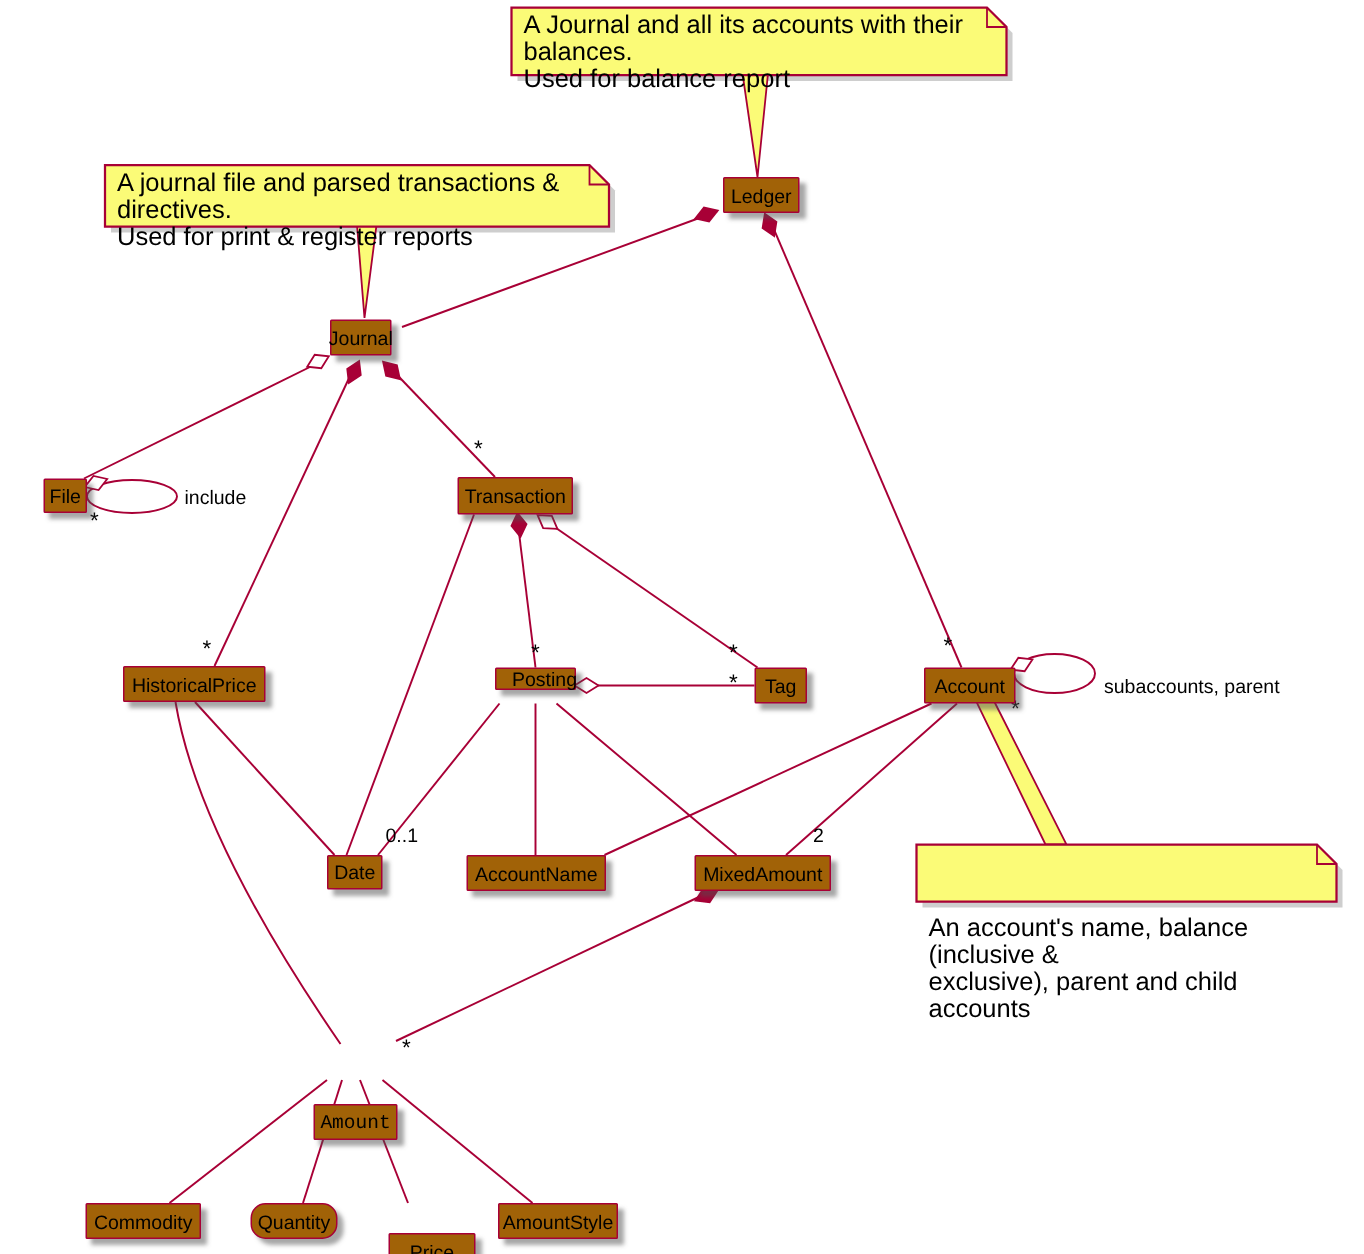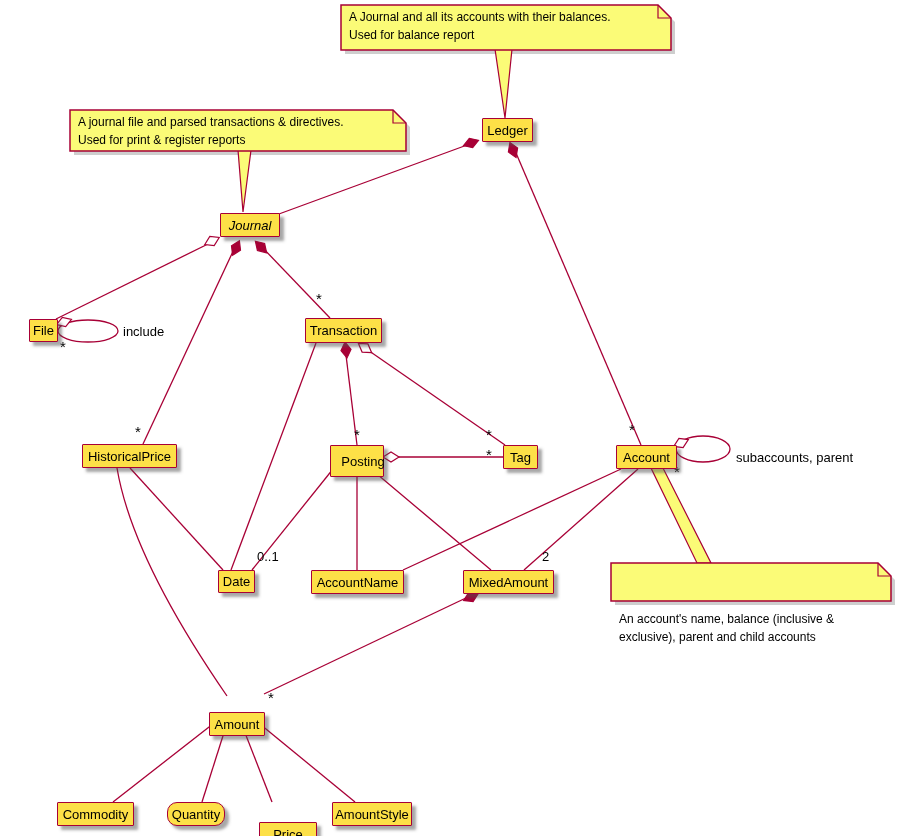--- a/index.html
+++ b/index.html
@@ -1,24 +1,24 @@
 <!DOCTYPE html>
 <html><head>
 <meta charset="utf-8">
 <style>
   html,body{margin:0;padding:0;background:#ffffff;}
   .stage{position:relative;width:909px;height:836px;overflow:hidden;background:#ffffff;
          font-family:"Liberation Sans",sans-serif;}
   .stage svg{position:absolute;left:0;top:0;}
   svg text{font-family:"Liberation Sans",sans-serif;fill:#000000;}
-  .clsbox{position:absolute;box-sizing:border-box;background:#fde047;border:1.5px solid #A80036;
+  .clsbox{position:absolute;box-sizing:border-box;background:#a16207;border:1.5px solid #A80036;
           border-radius:1px;display:flex;align-items:center;justify-content:center;
           font-size:13px;color:#000;box-shadow:4px 4px 3px rgba(80,80,80,0.5);z-index:2;}
   .clsbox span{white-space:nowrap;}
-  .notetext{position:absolute;font-size:12px;line-height:18px;white-space:pre-line;color:#000;z-index:3;}
+  .notetext{position:absolute;font-size:17px;line-height:18px;white-space:pre-line;color:#000;z-index:3;}
 </style>
 </head>
 <body>
 
 <div class="stage">
   <svg id="edges-layer" width="909" height="836" viewBox="0 0 909 836">
       <path d="M478,141 L268,218" fill="none" stroke="#A80036" stroke-width="1.3"></path>
       <polygon points="463.5,145.7 469.3,138.3 478.5,140.3 472.7,147.7" fill="#A80036" stroke="#A80036" stroke-width="1.2"></polygon>
       <path d="M513,146 L641,445" fill="none" stroke="#A80036" stroke-width="1.3"></path>
       <polygon points="516.1,157.4 508.4,152.0 509.9,142.6 517.6,148.0" fill="#A80036" stroke="#A80036" stroke-width="1.2"></polygon>
@@ -81,51 +81,51 @@
   <div id="nodes-layer">
       <div class="notetext" style="left: 349px; top: 8px; width: 312px;">A Journal and all its accounts with their balances.
 Used for balance report</div>
       <div class="notetext" style="left: 78px; top: 113px; width: 318px;">A journal file and parsed transactions &amp; directives.
 Used for print &amp; register reports</div>
       <div class="notetext" style="left: 619px; top: 566px; width: 262px; margin-top: 44px;">An account's name, balance (inclusive &amp;
 exclusive), parent and child accounts</div>
       <div class="clsbox" style="left: 482px; top: 118px; width: 51px; height: 24px;">
         <span>Ledger</span>
       </div>
-      <div class="clsbox" style="left: 220px; top: 213px; width: 60px; height: 24px; font-style: italic;">
+      <div class="clsbox" style="left: 220px; top: 213px; width: 41px; height: 24px;">
         <span>Journal</span>
       </div>
       <div class="clsbox" style="left: 29px; top: 319px; width: 29px; height: 23px;">
         <span>File</span>
       </div>
       <div class="clsbox" style="left: 305px; top: 318px; width: 77px; height: 25px;">
         <span>Transaction</span>
       </div>
       <div class="clsbox" style="left: 82px; top: 444px; width: 95px; height: 24px;">
         <span>HistoricalPrice</span>
       </div>
-      <div class="clsbox" style="left: 330px; top: 445px; width: 54px; height: 32px; padding-left: 12px;">
+      <div class="clsbox" style="left: 330px; top: 445px; width: 54px; height: 15px; padding-left: 12px;">
         <span>Posting</span>
       </div>
       <div class="clsbox" style="left: 503px; top: 445px; width: 35px; height: 24px;">
         <span>Tag</span>
       </div>
       <div class="clsbox" style="left: 616px; top: 445px; width: 61px; height: 24px;">
         <span>Account</span>
       </div>
       <div class="clsbox" style="left: 218px; top: 570px; width: 37px; height: 23px;">
         <span>Date</span>
       </div>
       <div class="clsbox" style="left: 311px; top: 570px; width: 93px; height: 24px;">
         <span>AccountName</span>
       </div>
       <div class="clsbox" style="left: 463px; top: 570px; width: 91px; height: 24px;">
         <span>MixedAmount</span>
       </div>
-      <div class="clsbox" style="left: 209px; top: 712px; width: 56px; height: 24px;">
+      <div class="clsbox" style="left: 209px; top: 736px; width: 56px; height: 24px; font-family: Liberation Mono, monospace;">
         <span>Amount</span>
       </div>
       <div class="clsbox" style="left: 57px; top: 802px; width: 77px; height: 24px;">
         <span>Commodity</span>
       </div>
       <div class="clsbox" style="left: 167px; top: 802px; width: 58px; height: 24px; border-radius: 10px;">
         <span>Quantity</span>
       </div>
       <div class="clsbox" style="left: 259px; top: 822px; width: 58px; height: 24px;">
         <span>Price</span>

